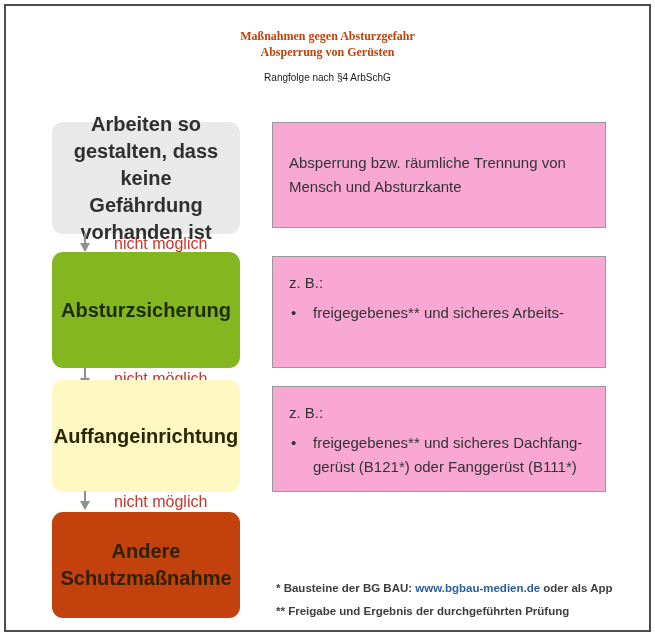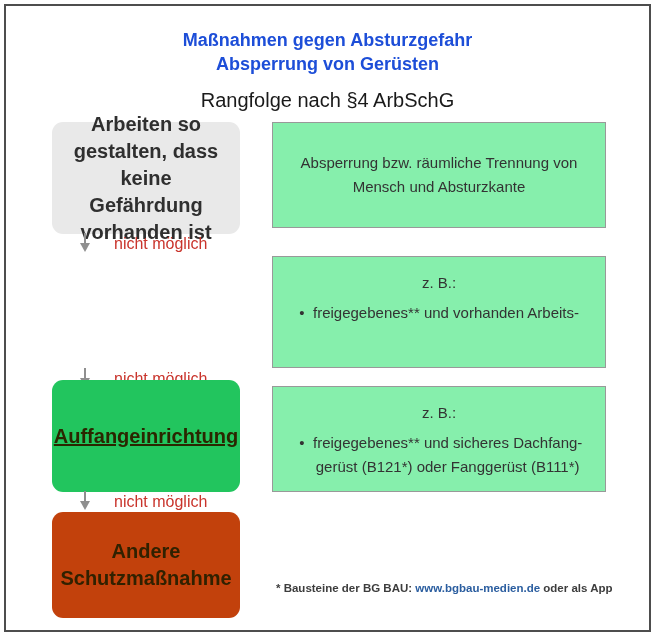--- a/index.html
+++ b/index.html
@@ -14,22 +14,22 @@
   }
   .panel {
     position: absolute;
     left: 4px; top: 4px;
     width: 647px; height: 628px;
     background: #fff;
     border: 2px solid #4d4d4d;
   }
 
   .header { position: absolute; left: 0; top: 22px; width: 100%; text-align: center; }
-  .title-line { font-size: 18px; font-weight: bold; color: #1d4ed8; line-height: 1.35; }
-  .subtitle { margin-top: 12px; font-size: 20px; color: #1a1a1a; }
+  .title-line { font-size: 12px; font-weight: bold; color: #c2410c; line-height: 1.35; font-family: Liberation Serif, serif; }
+  .subtitle { margin-top: 12px; font-size: 10px; color: #1a1a1a; }
 
   
   .step {
     position: absolute;
     left: 46px; width: 188px;
     border-radius: 11px;
     display: flex; align-items: center; justify-content: center;
     text-align: center;
     font-weight: bold; font-size: 20px; color: #222;
     padding: 8px 12px;
@@ -55,27 +55,26 @@
   }
   .conn-label {
     position: absolute; left: 50px; top: 2px;
     font-size: 16px; color: #c9342c;
   }
 
   
   .detail {
     position: absolute;
     left: 266px; width: 334px;
-    background: #86efac;
+    background: #f9a8d4;
     border: 1px solid #999;
     color: #333;
     font-size: 15px;
     line-height: 1.6;
     padding: 14px 16px;
-    text-align: center;
   }
   .detail-0 { top: 116px; height: 106px; display: flex; align-items: center; }
   .detail-1 { top: 250px; height: 112px; }
   .detail-2 { top: 380px; height: 106px; }
   .bullet-row { display: flex; margin-top: 6px; }
   .bullet-row::before { content: "•"; flex: 0 0 22px; padding-left: 2px; }
 
   
   .footnotes { position: absolute; left: 270px; top: 576px; width: 360px; color: #3d3d3d; }
   .footnote { font-size: 11.5px; margin-bottom: 11px; font-weight: bold; }
@@ -98,30 +97,33 @@
     </div>
 
     <div class="connector conn-1">
       <div class="arrow">
         <div class="shaft"></div>
           <div class="head"></div>
       </div>
       <div class="conn-label" style="color: rgb(201, 52, 44);">nicht möglich</div>
     </div>
 
+    <div class="step step-1" style="background: rgb(132, 183, 31); color: rgb(30, 43, 0);">
+      <span>Absturzsicherung</span>
+    </div>
 
     <div class="connector conn-2">
       <div class="arrow">
         <div class="shaft"></div>
           <div class="head"></div>
       </div>
       <div class="conn-label" style="color: rgb(201, 52, 44);">nicht möglich</div>
     </div>
 
-    <div class="step step-2" style="background: #22c55e; color: rgb(43, 38, 0); text-decoration: underline;">
+    <div class="step step-2" style="background: #fef9c3; color: rgb(43, 38, 0);">
       <span>Auffangeinrichtung</span>
     </div>
 
     <div class="connector conn-3">
       <div class="arrow">
         <div class="shaft"></div>
           <div class="head"></div>
       </div>
       <div class="conn-label" style="color: rgb(201, 52, 44);">nicht möglich</div>
     </div>
@@ -130,31 +132,32 @@
       <span>Andere Schutzmaßnahme</span>
     </div>
 
     <div class="detail detail-0">
       <span>Absperrung bzw. räumliche Trennung von Mensch und Absturzkante</span>
     </div>
 
     <div class="detail detail-1">
       <div>z. B.:</div>
       <div class="bullet-row">
-        <span><span>freigegebenes** und vorhanden Arbeits-</span><br></span>
+        <span><span>freigegebenes** und sicheres Arbeits-</span><br></span>
       </div>
     </div>
 
     <div class="detail detail-2">
       <div>z. B.:</div>
       <div class="bullet-row">
         <span><span>freigegebenes** und sicheres Dachfang-</span><br><span>gerüst (B121*) oder Fanggerüst (B111*)</span></span>
       </div>
     </div>
 
     <div class="footnotes">
       <div class="footnote">
         <span>* Bausteine der BG BAU: </span><span class="link">www.bgbau-medien.de</span><span> oder als App</span>
       </div>
+      <div class="footnote">** Freigabe und Ergebnis der durchgeführten Prüfung</div>
     </div>
 
   </div>
 </div>
 
 </body></html>

